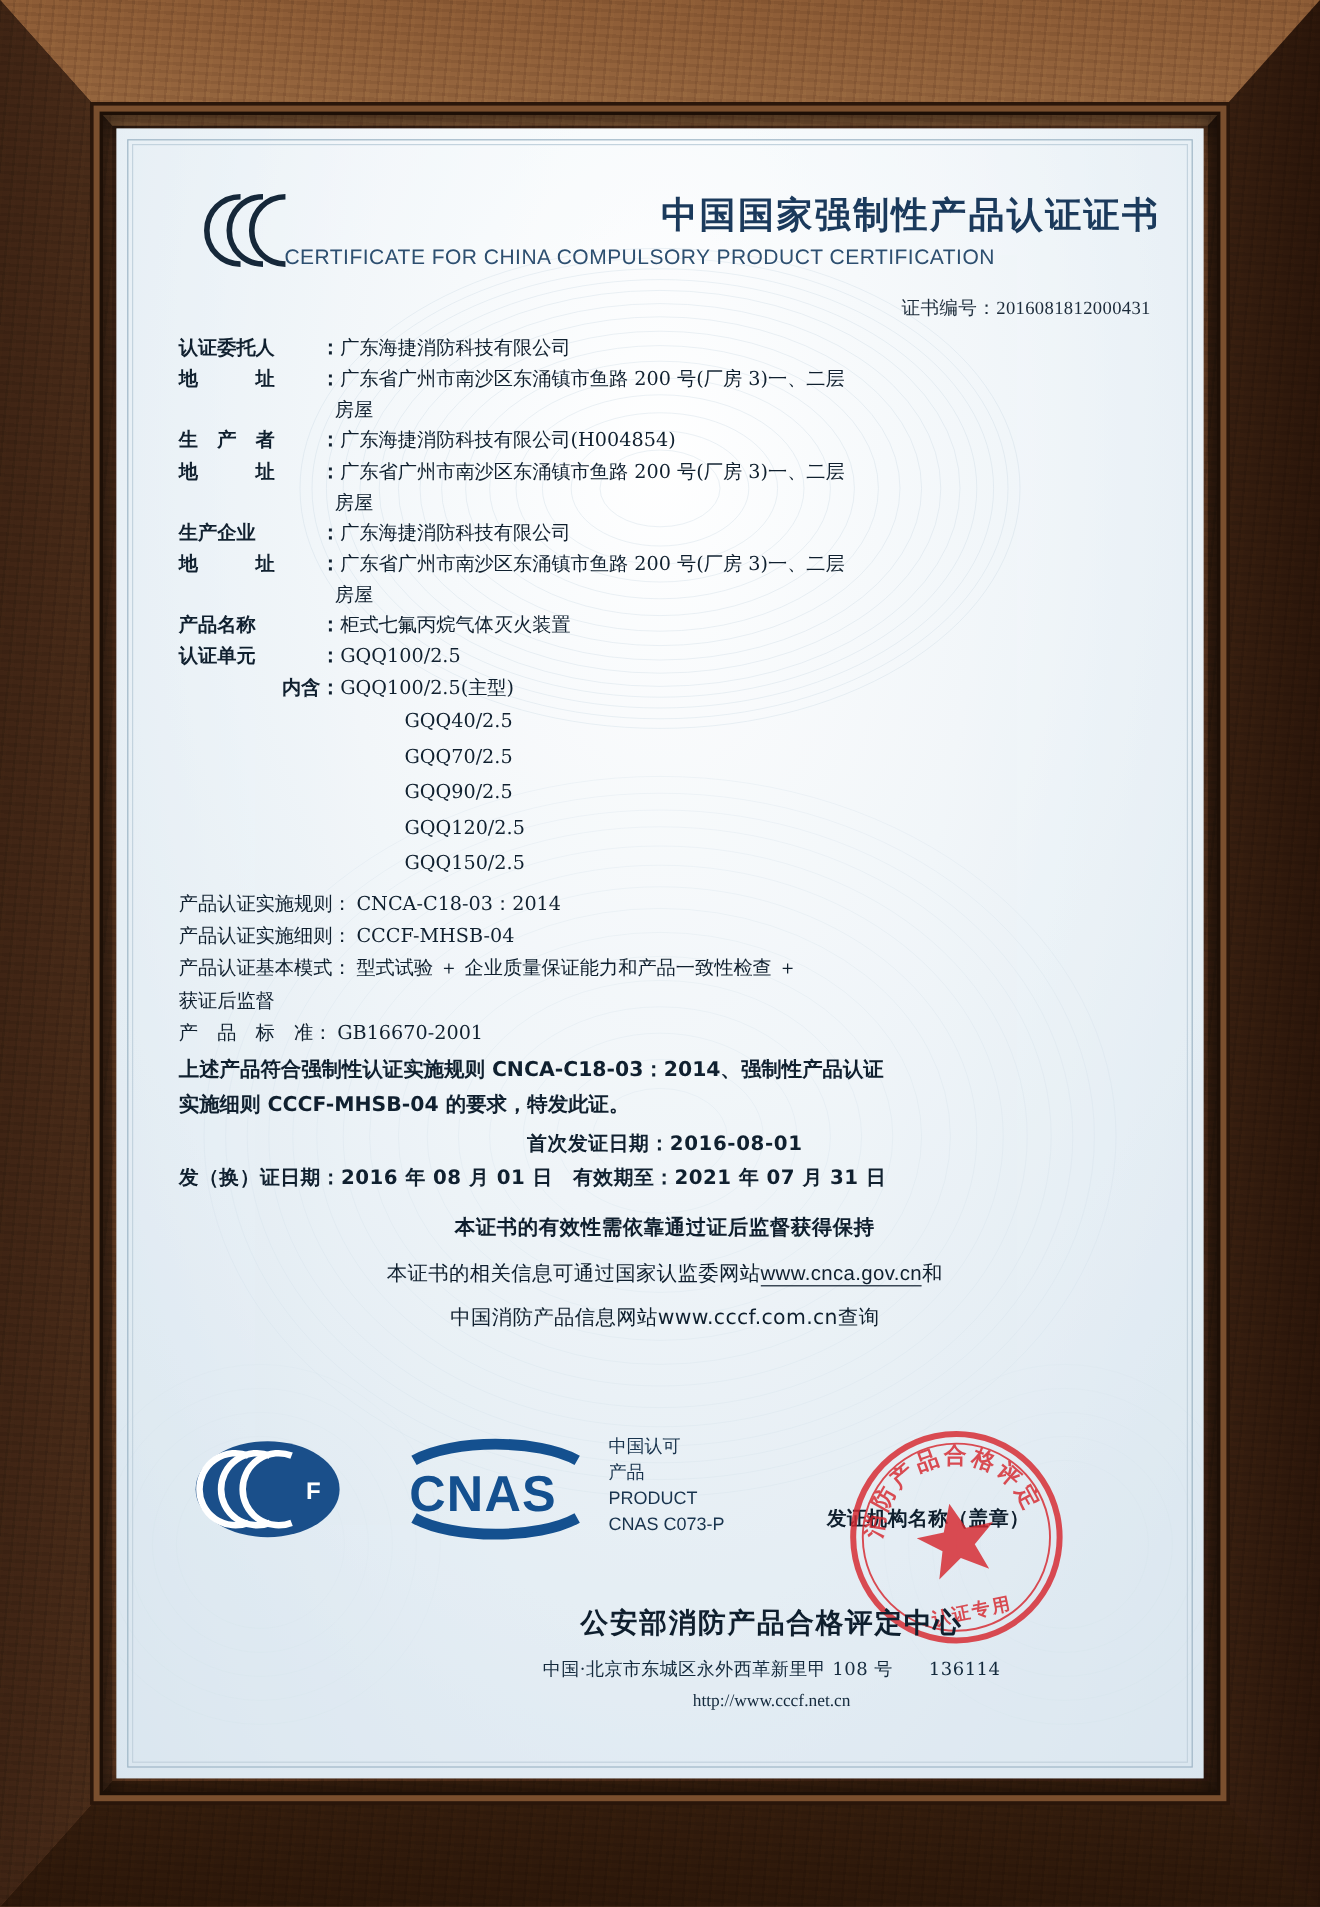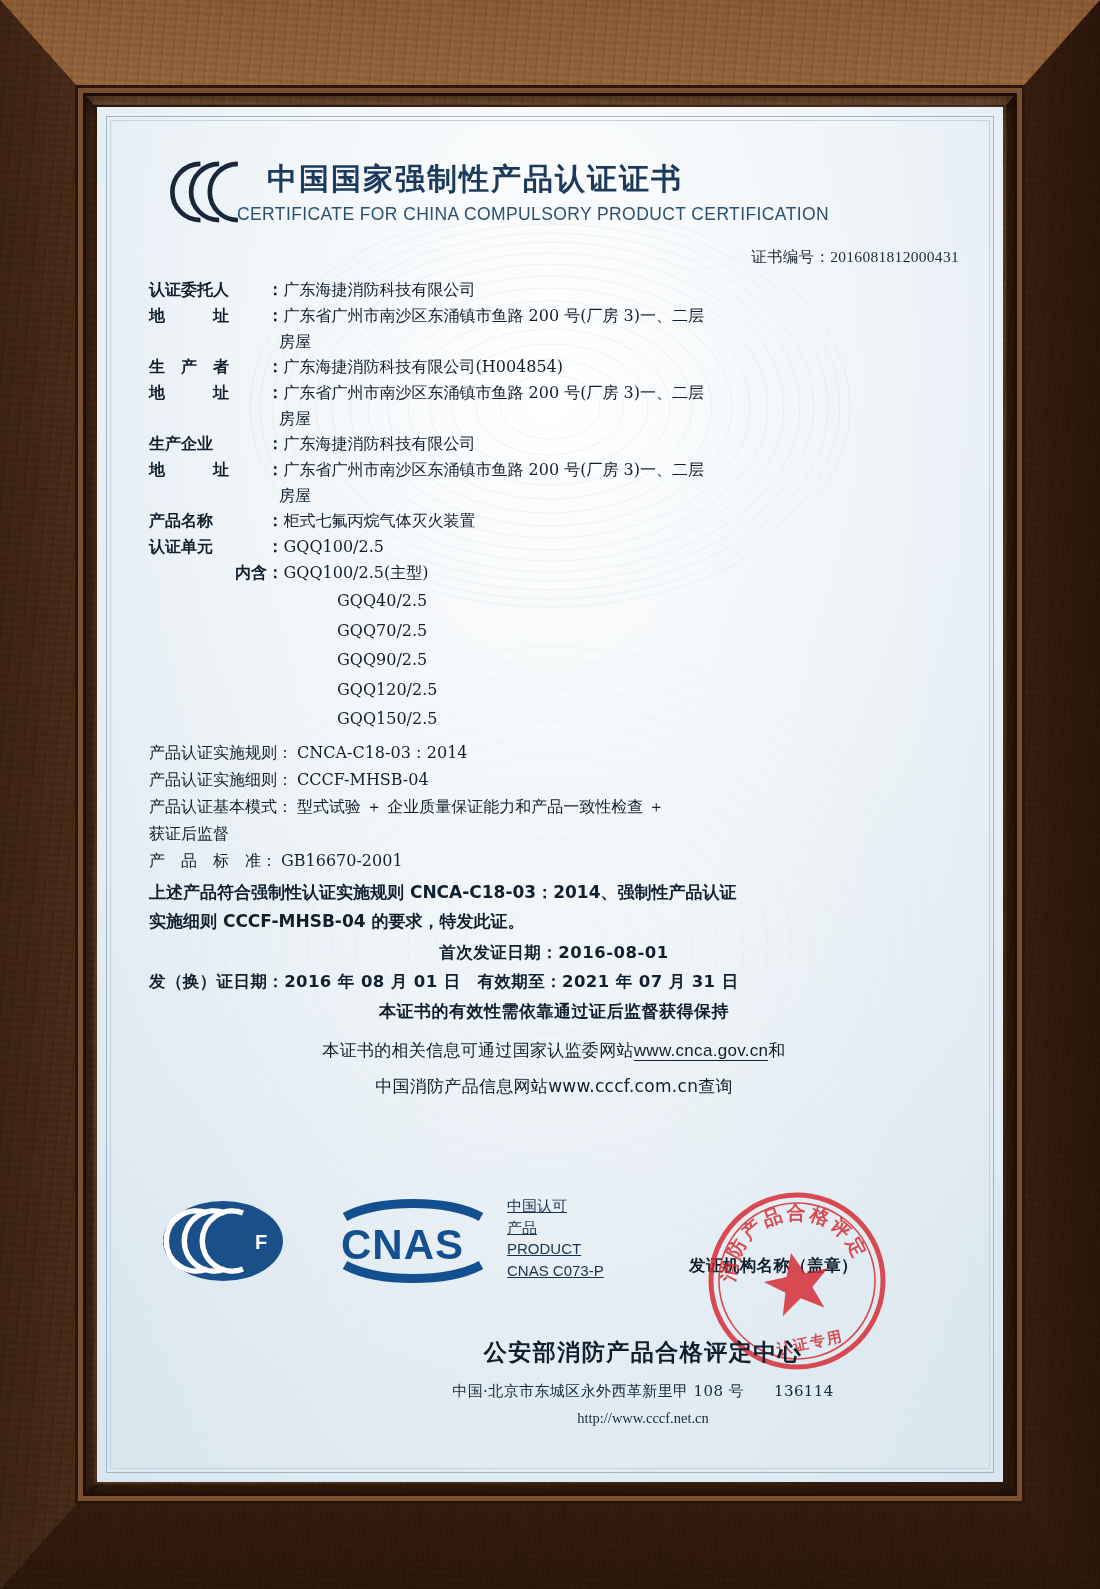--- a/index.html
+++ b/index.html
@@ -109,21 +109,21 @@
     left: 58px;
     top: 46px;
     width: 94px;
     height: 78px;
   }
   .title-zh {
     position: absolute;
     left: 170px;
     top: 52px;
     width: 700px;
-    text-align: left;
+    text-align: right;
     font-size: 30px;
     letter-spacing: 2px;
     color: #1b3a5c;
     font-family: "DejaVu Sans", sans-serif;
     font-weight: 700;
   }
   .title-en {
     position: absolute;
     left: 140px;
     top: 97px;
@@ -226,21 +226,21 @@
     font-weight: 700;
     font-size: 16.5px;
     margin-top: 7px;
     letter-spacing: 0.4px;
   }
   .valid-note {
     text-align: center;
     font-family: "DejaVu Sans", sans-serif;
     font-weight: 700;
     font-size: 17px;
-    margin-top: 7px;
+    margin-top: 18px;
     letter-spacing: 0.5px;
     color: #0f1f2e;
   }
   .web-note {
     text-align: center;
     font-family: "DejaVu Sans", sans-serif;
     font-size: 17px;
     margin-top: 16px;
     letter-spacing: 0.3px;
     color: #0f1f2e;
@@ -277,21 +277,20 @@
     top: 8px;
   }
   .cnas-text {
     position: absolute;
     left: 410px;
     top: 6px;
     font-family: "Liberation Sans", sans-serif;
     font-size: 15px;
     line-height: 21.5px;
     color: #18334d;
-    text-decoration: underline;
   }
   .seal-label {
     position: absolute;
     left: 592px;
     top: 66px;
     font-family: "DejaVu Sans", sans-serif;
     font-size: 16.5px;
     font-weight: 700;
     color: #0f1f2e;
     letter-spacing: 0.4px;

